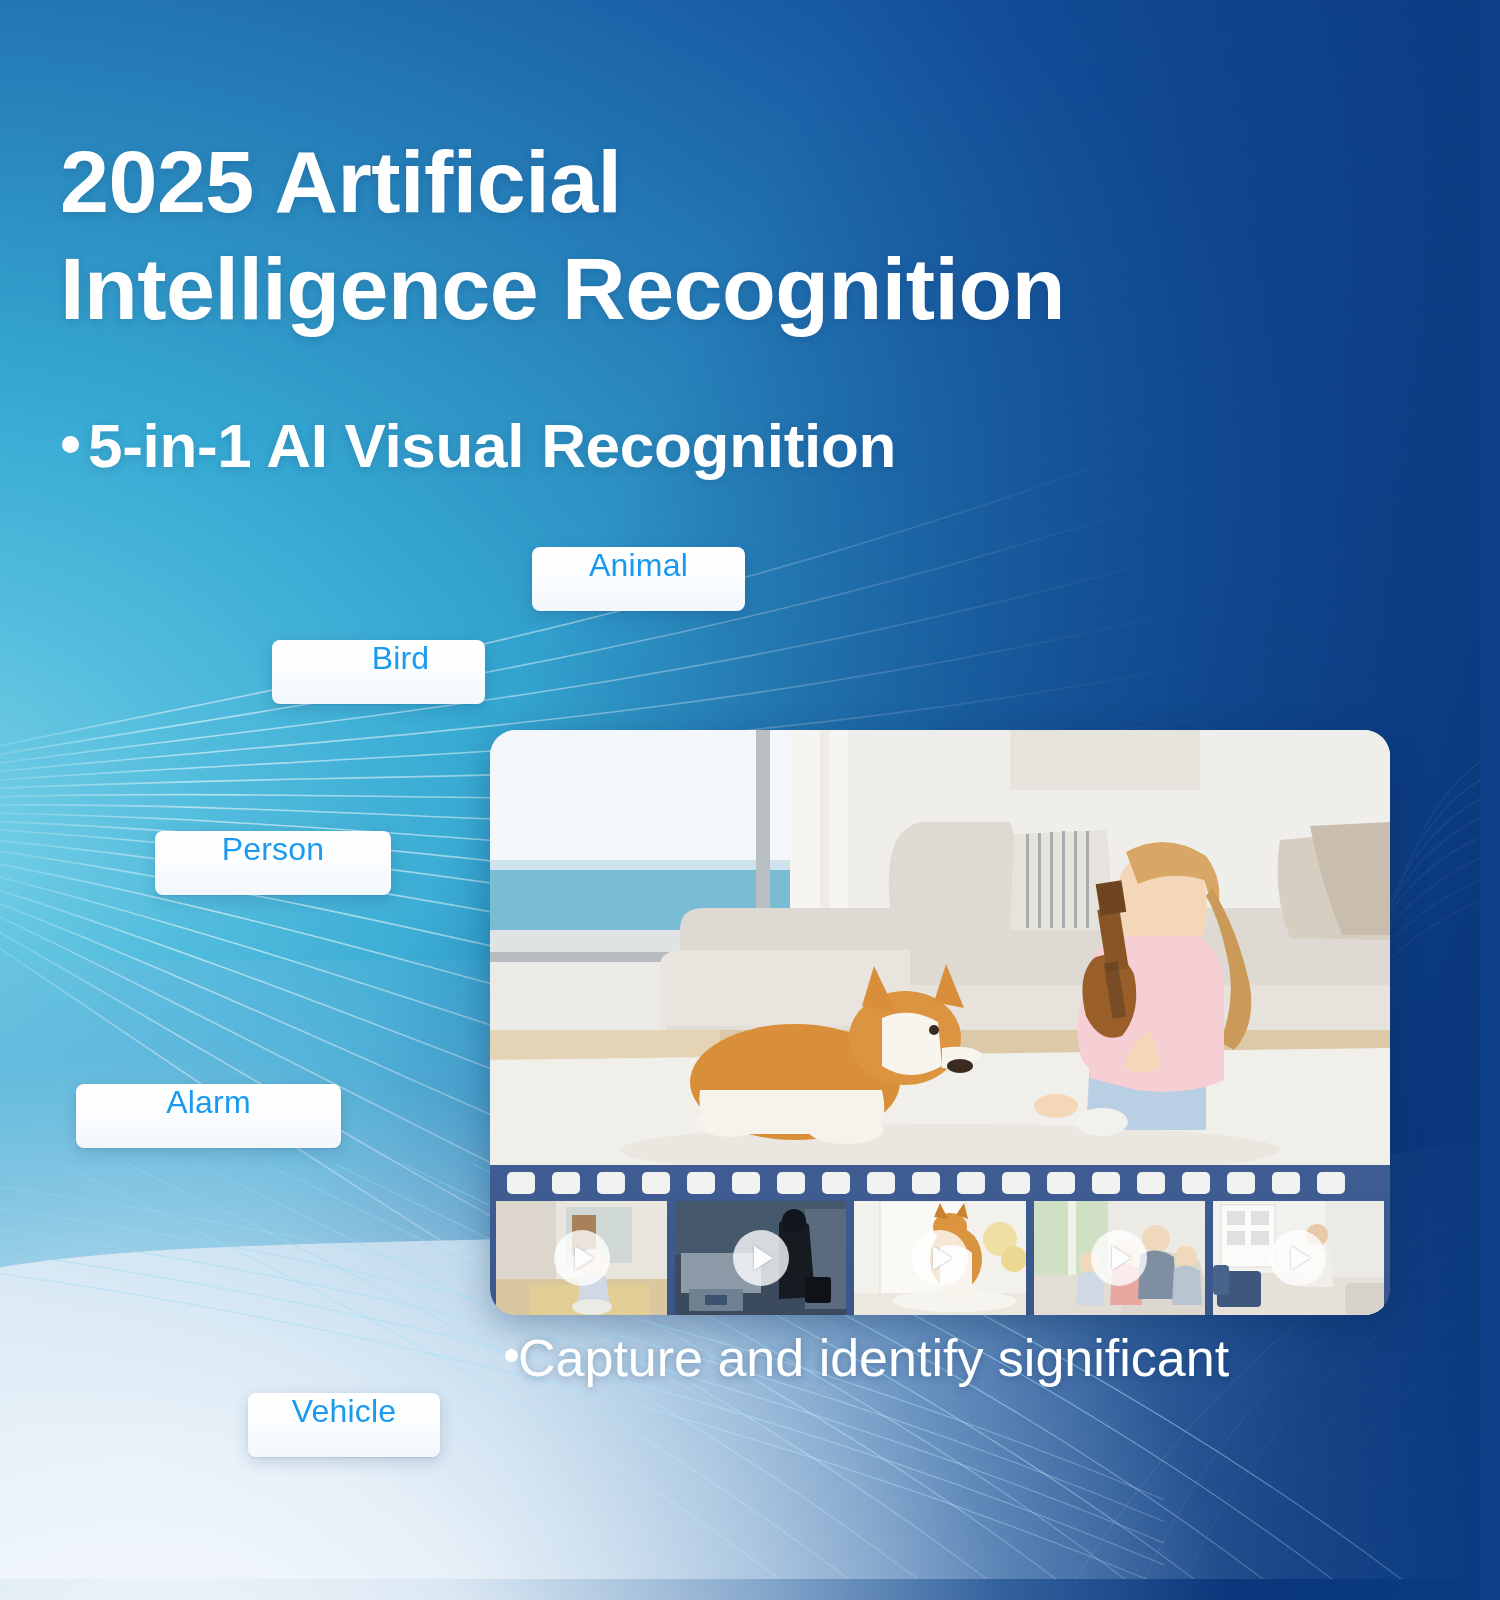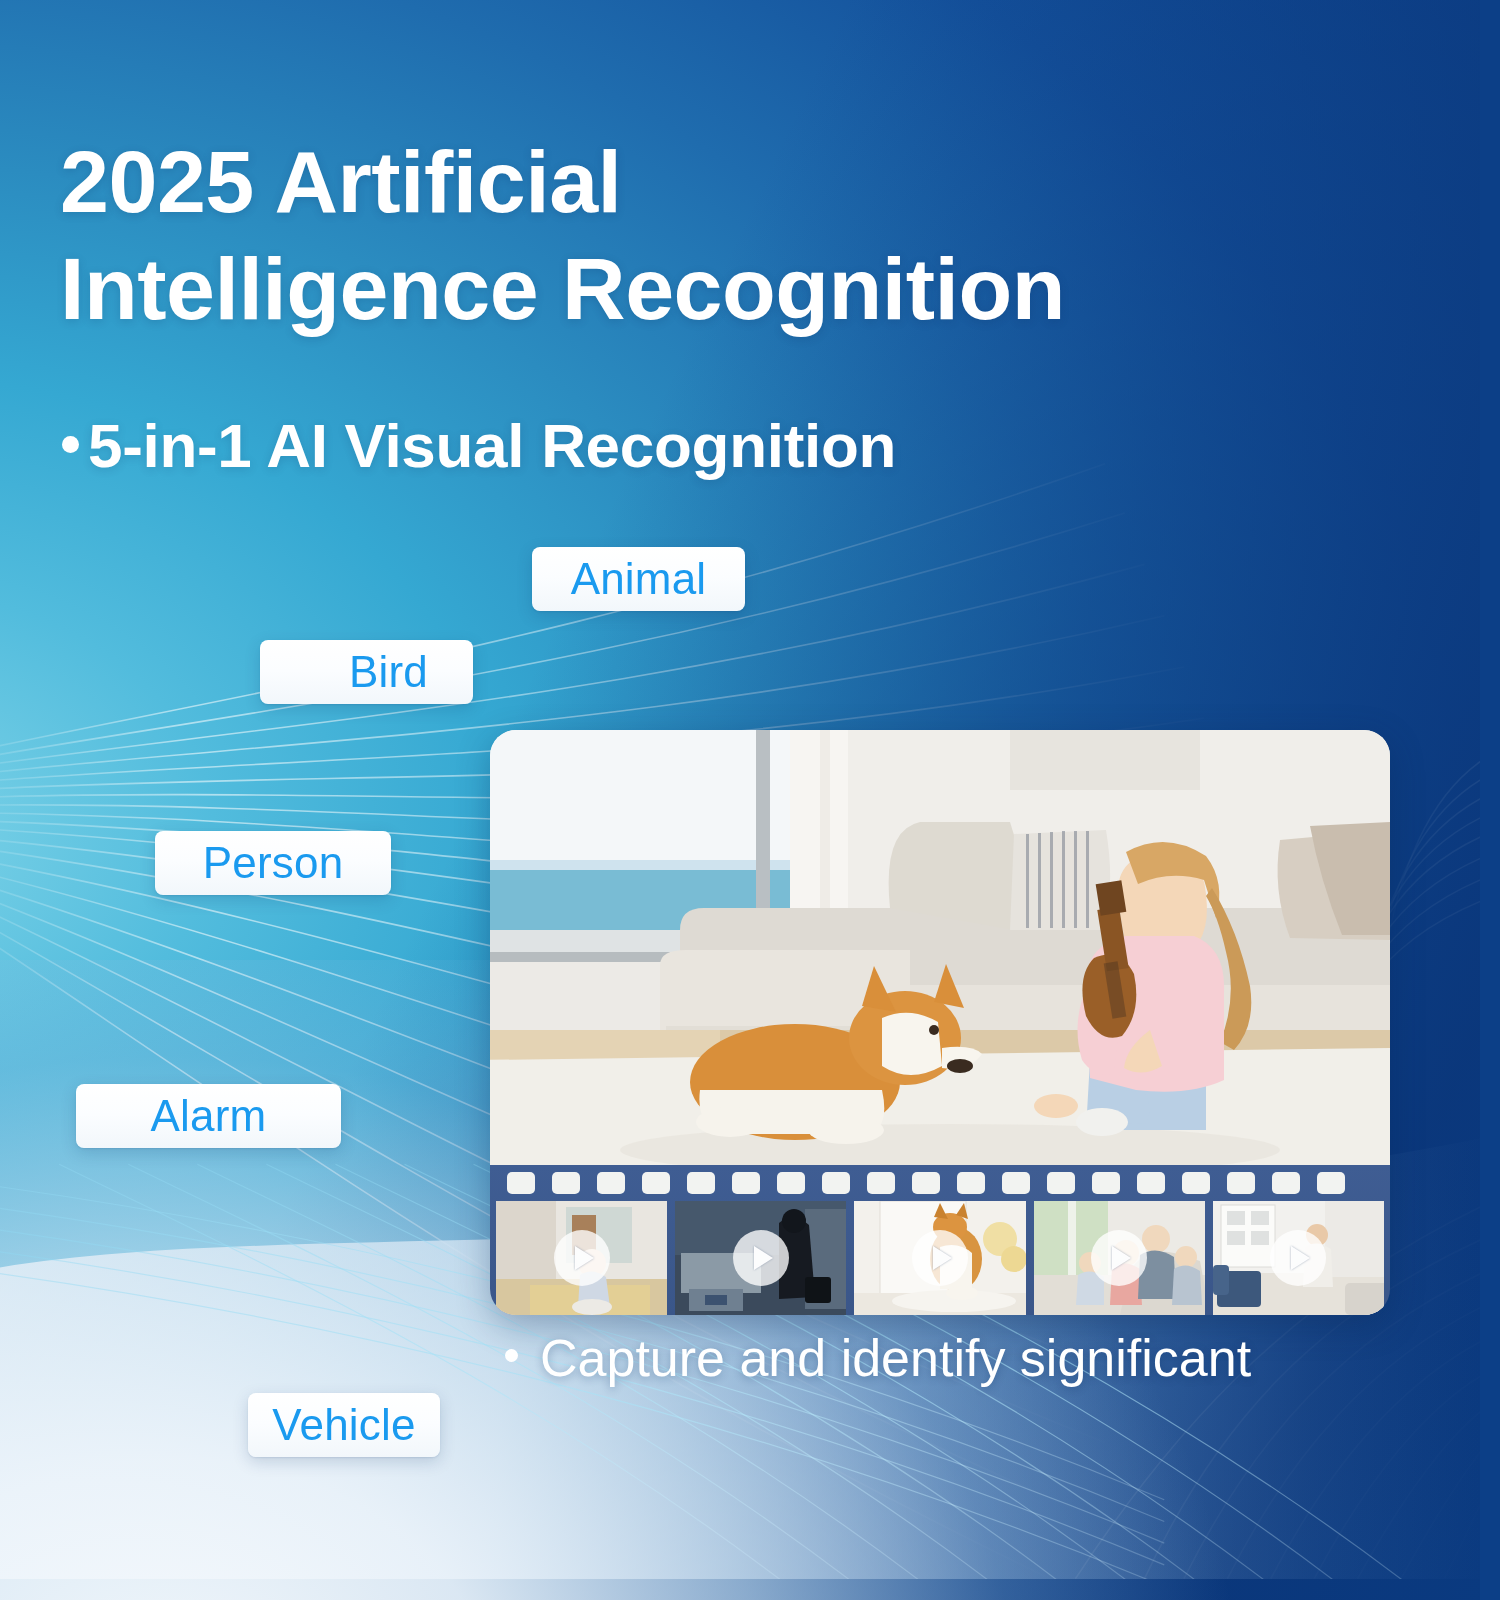--- a/index.html
+++ b/index.html
@@ -65,27 +65,27 @@
     width:17px; height:17px;
     border-radius:50%;
     background:#ffffff;
     flex:0 0 auto;
     transform:translateY(-14px);
   }
 
   
   .pill {
     position:absolute;
-    display:flex; align-items:center; justify-content:center;
+    display:flex; justify-content:center;
     height:64px;
     border-radius:8px;
     background:linear-gradient(180deg,#ffffff 0%,#fbfdff 48%,#f2f7fb 100%);
     box-shadow:0 5px 16px rgba(10,50,100,0.17), 0 1px 2px rgba(10,50,100,0.10);
     color:#1a9aef;
-    font-size:44px;
+    font-size:32px;
     font-weight:400;
     letter-spacing:0.2px;
     white-space:nowrap;
   }
 
   
   .media {
     position:absolute;
     left:490px; top:730px;
     width:900px; height:585px;
@@ -145,21 +145,21 @@
     border-top:12px solid transparent;
     border-bottom:12px solid transparent;
     filter:drop-shadow(0 0 1px rgba(90,110,140,0.55));
   }
 
   
   .caption {
     position:absolute;
     left:505px; top:1325px;
     width:870px;
-    display:flex; align-items:flex-start; gap:22px;
+    display:flex; align-items:flex-start; 
     color:#ffffff;
     font-size:52px;
     font-weight:400;
     line-height:1.28;
     text-shadow:0 2px 9px rgba(8,40,90,0.30);
   }
   .caption .bullet-dot {
     width:13px; height:13px;
     transform:translateY(24px);
   }
@@ -289,21 +289,21 @@
   </div>
 
   <div class="subhead">
     <span class="bullet-dot"></span>
     <span>5-in-1 AI Visual Recognition</span>
   </div>
 
   <div class="pill" id="tag0" style="left: 532px; top: 547px; width: 213px;">
       <span>Animal</span>
     </div>
-  <div class="pill" id="tag1" style="left: 260px; top: 640px; width: 213px; padding-left: 44px;">
+  <div class="pill" id="tag1" style="left: 272px; top: 640px; width: 213px; padding-left: 44px;">
       <span>Bird</span>
     </div>
   <div class="pill" id="tag2" style="left: 155px; top: 831px; width: 236px;">
       <span>Person</span>
     </div>
   <div class="pill" id="tag4" style="left: 248px; top: 1393px; width: 192px;">
       <span>Vehicle</span>
     </div>
   <div class="pill" id="tag3" style="left: 76px; top: 1084px; width: 265px;">
       <span>Alarm</span>

